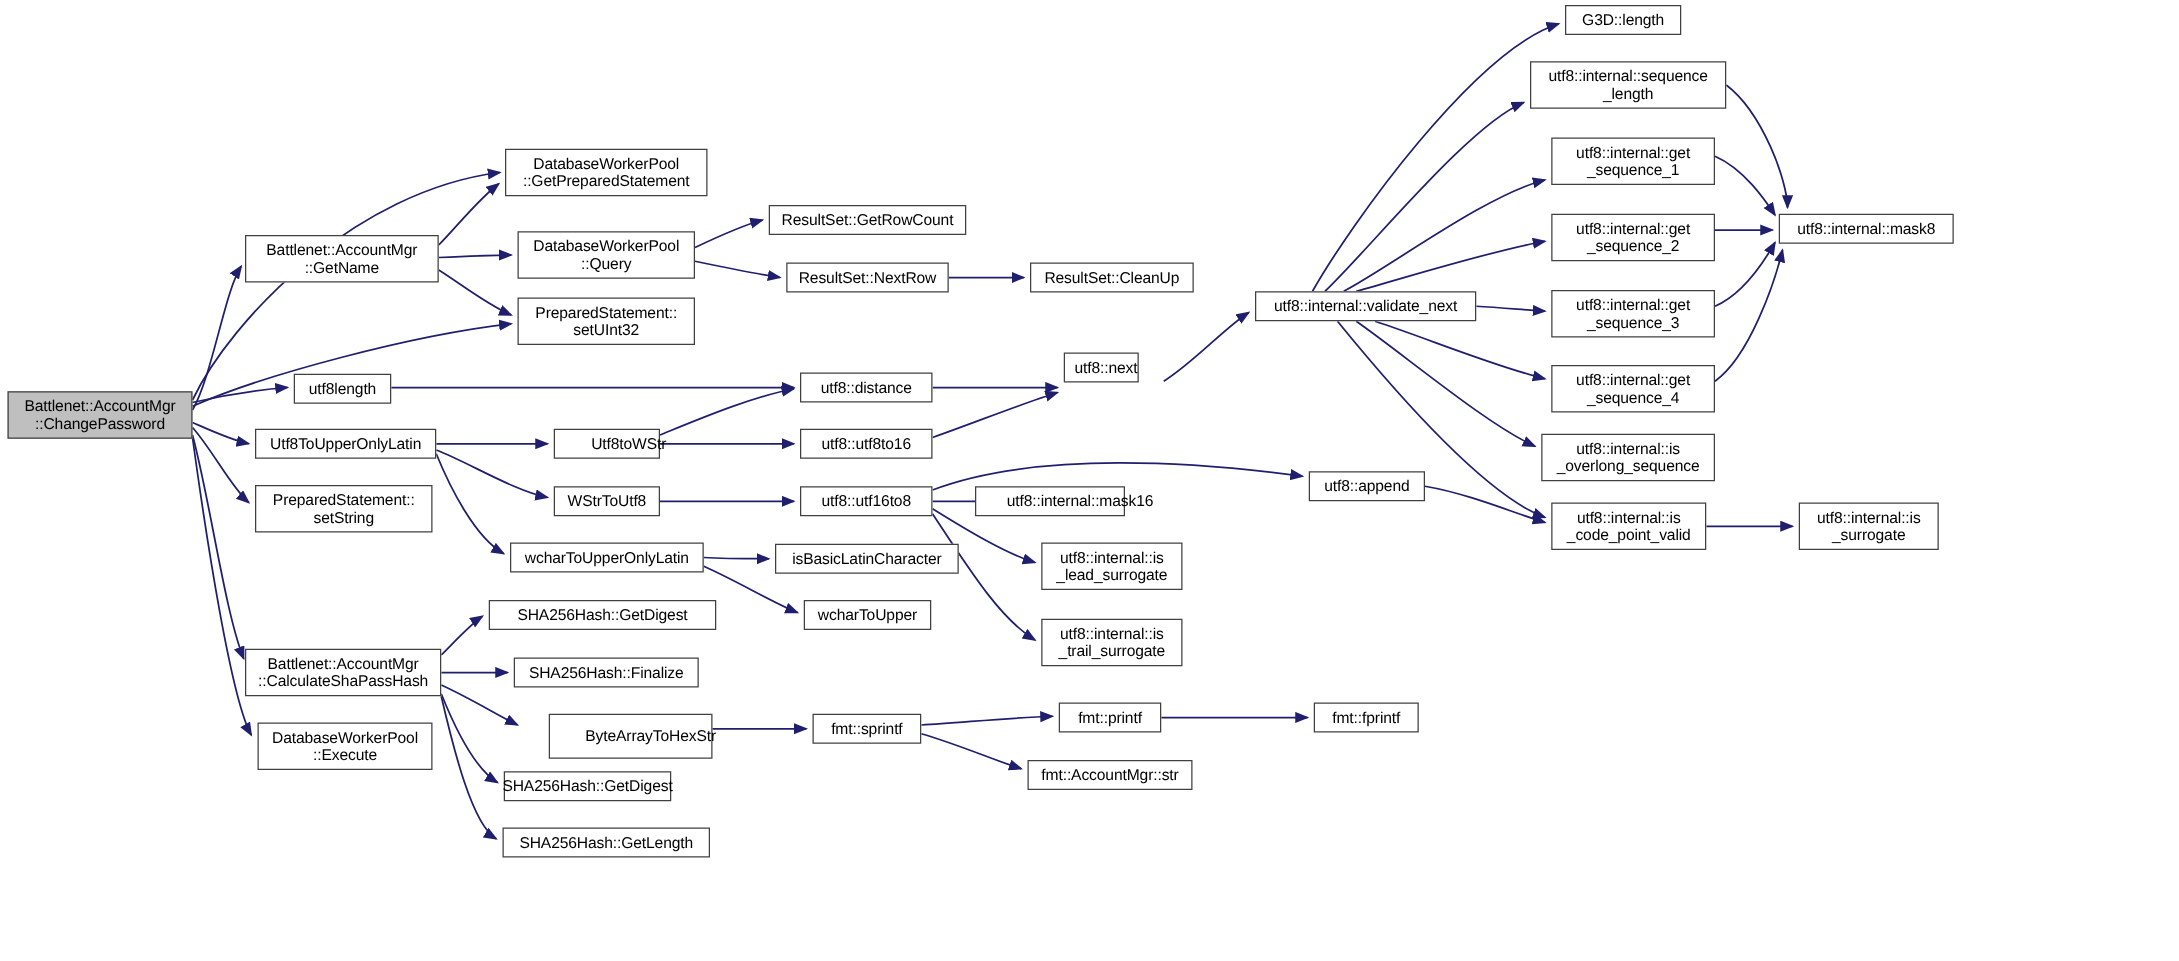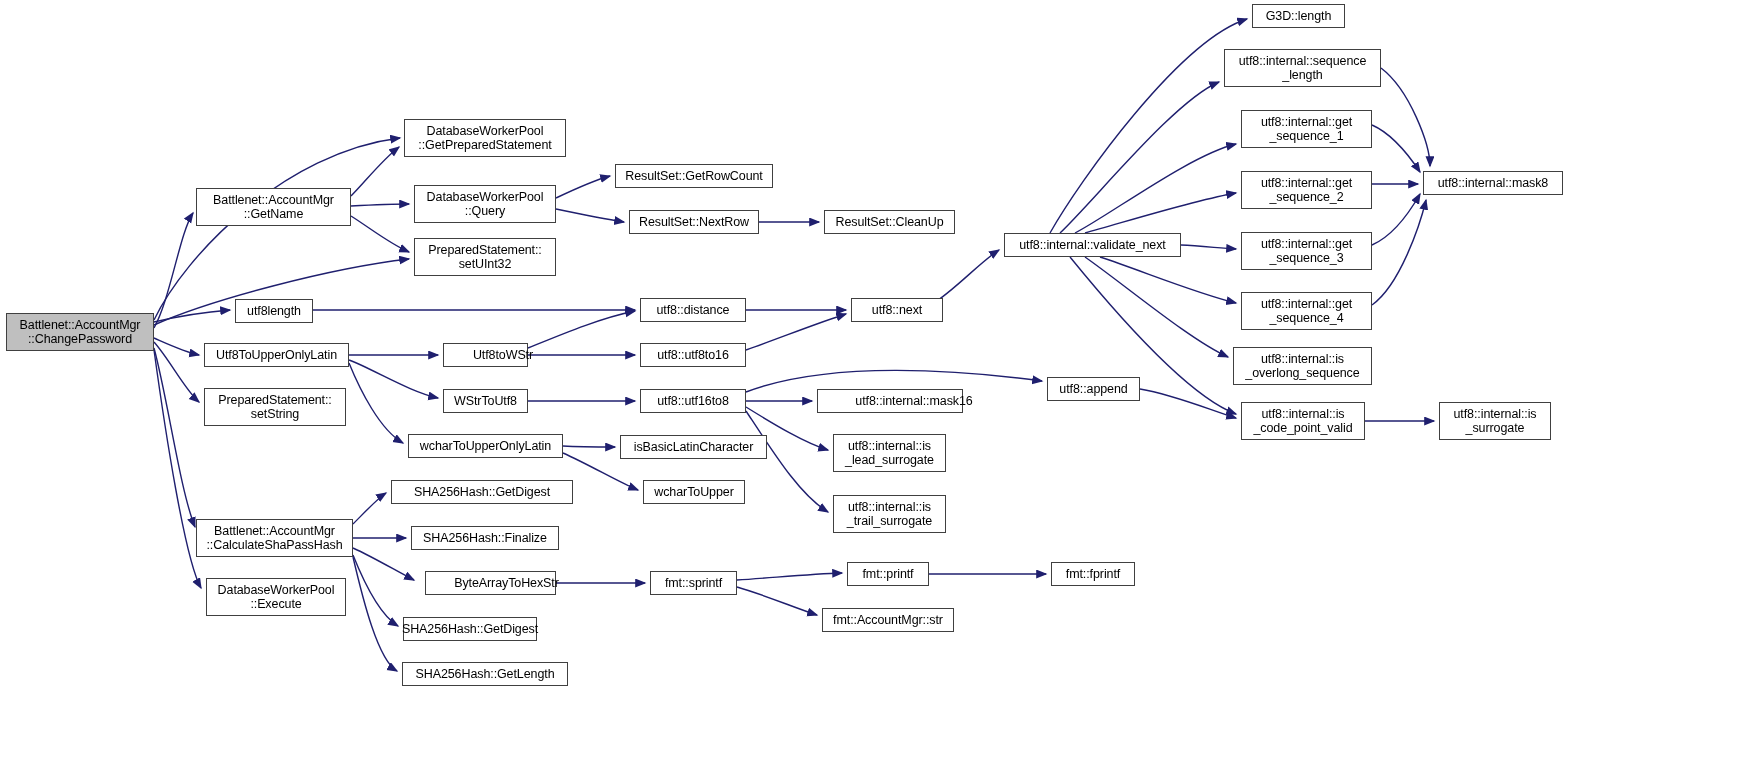--- a/index.html
+++ b/index.html
@@ -129,33 +129,33 @@
       <div class="node" style="left: 204px; top: 388px; width: 142px; height: 38px;"><span>PreparedStatement::
 setString</span></div>
       <div class="node" style="left: 443px; top: 343px; width: 85px; height: 24px; padding-left: 35px;"><span>Utf8toWStr</span></div>
       <div class="node" style="left: 443px; top: 389px; width: 85px; height: 24px;"><span>WStrToUtf8</span></div>
       <div class="node" style="left: 408px; top: 434px; width: 155px; height: 24px;"><span>wcharToUpperOnlyLatin</span></div>
       <div class="node" style="left: 640px; top: 298px; width: 106px; height: 24px;"><span>utf8::distance</span></div>
       <div class="node" style="left: 640px; top: 343px; width: 106px; height: 24px;"><span>utf8::utf8to16</span></div>
       <div class="node" style="left: 640px; top: 389px; width: 106px; height: 24px;"><span>utf8::utf16to8</span></div>
       <div class="node" style="left: 620px; top: 435px; width: 147px; height: 24px;"><span>isBasicLatinCharacter</span></div>
       <div class="node" style="left: 643px; top: 480px; width: 102px; height: 24px;"><span>wcharToUpper</span></div>
-      <div class="node" style="left: 851px; top: 298px; width: 92px; height: 24px;"><span>utf8::next</span></div>
-      <div class="node" style="left: 817px; top: 389px; width: 146px; height: 24px; padding-left: 48px;"><span>utf8::internal::mask16</span></div>
+      <div class="node" style="left: 851px; top: 282px; width: 60px; height: 24px; justify-content: flex-end;"><span>utf8::next</span></div>
+      <div class="node" style="left: 780px; top: 389px; width: 120px; height: 24px; padding-left: 48px;"><span>utf8::internal::mask16</span></div>
       <div class="node" style="left: 833px; top: 434px; width: 113px; height: 38px;"><span>utf8::internal::is
 _lead_surrogate</span></div>
       <div class="node" style="left: 833px; top: 495px; width: 113px; height: 38px;"><span>utf8::internal::is
 _trail_surrogate</span></div>
       <div class="node" style="left: 391px; top: 480px; width: 182px; height: 24px;"><span>SHA256Hash::GetDigest</span></div>
       <div class="node" style="left: 196px; top: 519px; width: 157px; height: 38px;"><span>Battlenet::AccountMgr
 ::CalculateShaPassHash</span></div>
       <div class="node" style="left: 411px; top: 526px; width: 148px; height: 24px;"><span>SHA256Hash::Finalize</span></div>
       <div class="node" style="left: 206px; top: 578px; width: 140px; height: 38px;"><span>DatabaseWorkerPool
 ::Execute</span></div>
-      <div class="node" style="left: 425px; top: 571px; width: 131px; height: 24px; padding-left: 32px;"><span>ByteArrayToHexStr</span></div>
+      <div class="node" style="left: 439px; top: 571px; width: 131px; height: 36px; padding-left: 32px;"><span>ByteArrayToHexStr</span></div>
       <div class="node" style="left: 403px; top: 617px; width: 134px; height: 24px;"><span>SHA256Hash::GetDigest</span></div>
       <div class="node" style="left: 402px; top: 662px; width: 166px; height: 24px;"><span>SHA256Hash::GetLength</span></div>
       <div class="node" style="left: 650px; top: 571px; width: 87px; height: 24px;"><span>fmt::sprintf</span></div>
       <div class="node" style="left: 847px; top: 562px; width: 82px; height: 24px;"><span>fmt::printf</span></div>
       <div class="node" style="left: 822px; top: 608px; width: 132px; height: 24px;"><span>fmt::AccountMgr::str</span></div>
       <div class="node" style="left: 1051px; top: 562px; width: 84px; height: 24px;"><span>fmt::fprintf</span></div>
       <div class="node" style="left: 1047px; top: 377px; width: 93px; height: 24px;"><span>utf8::append</span></div>
       <div class="node" style="left: 1004px; top: 233px; width: 177px; height: 24px;"><span>utf8::internal::validate_next</span></div>
       <div class="node" style="left: 1252px; top: 4px; width: 93px; height: 24px;"><span>G3D::length</span></div>
       <div class="node" style="left: 1224px; top: 49px; width: 157px; height: 38px;"><span>utf8::internal::sequence

